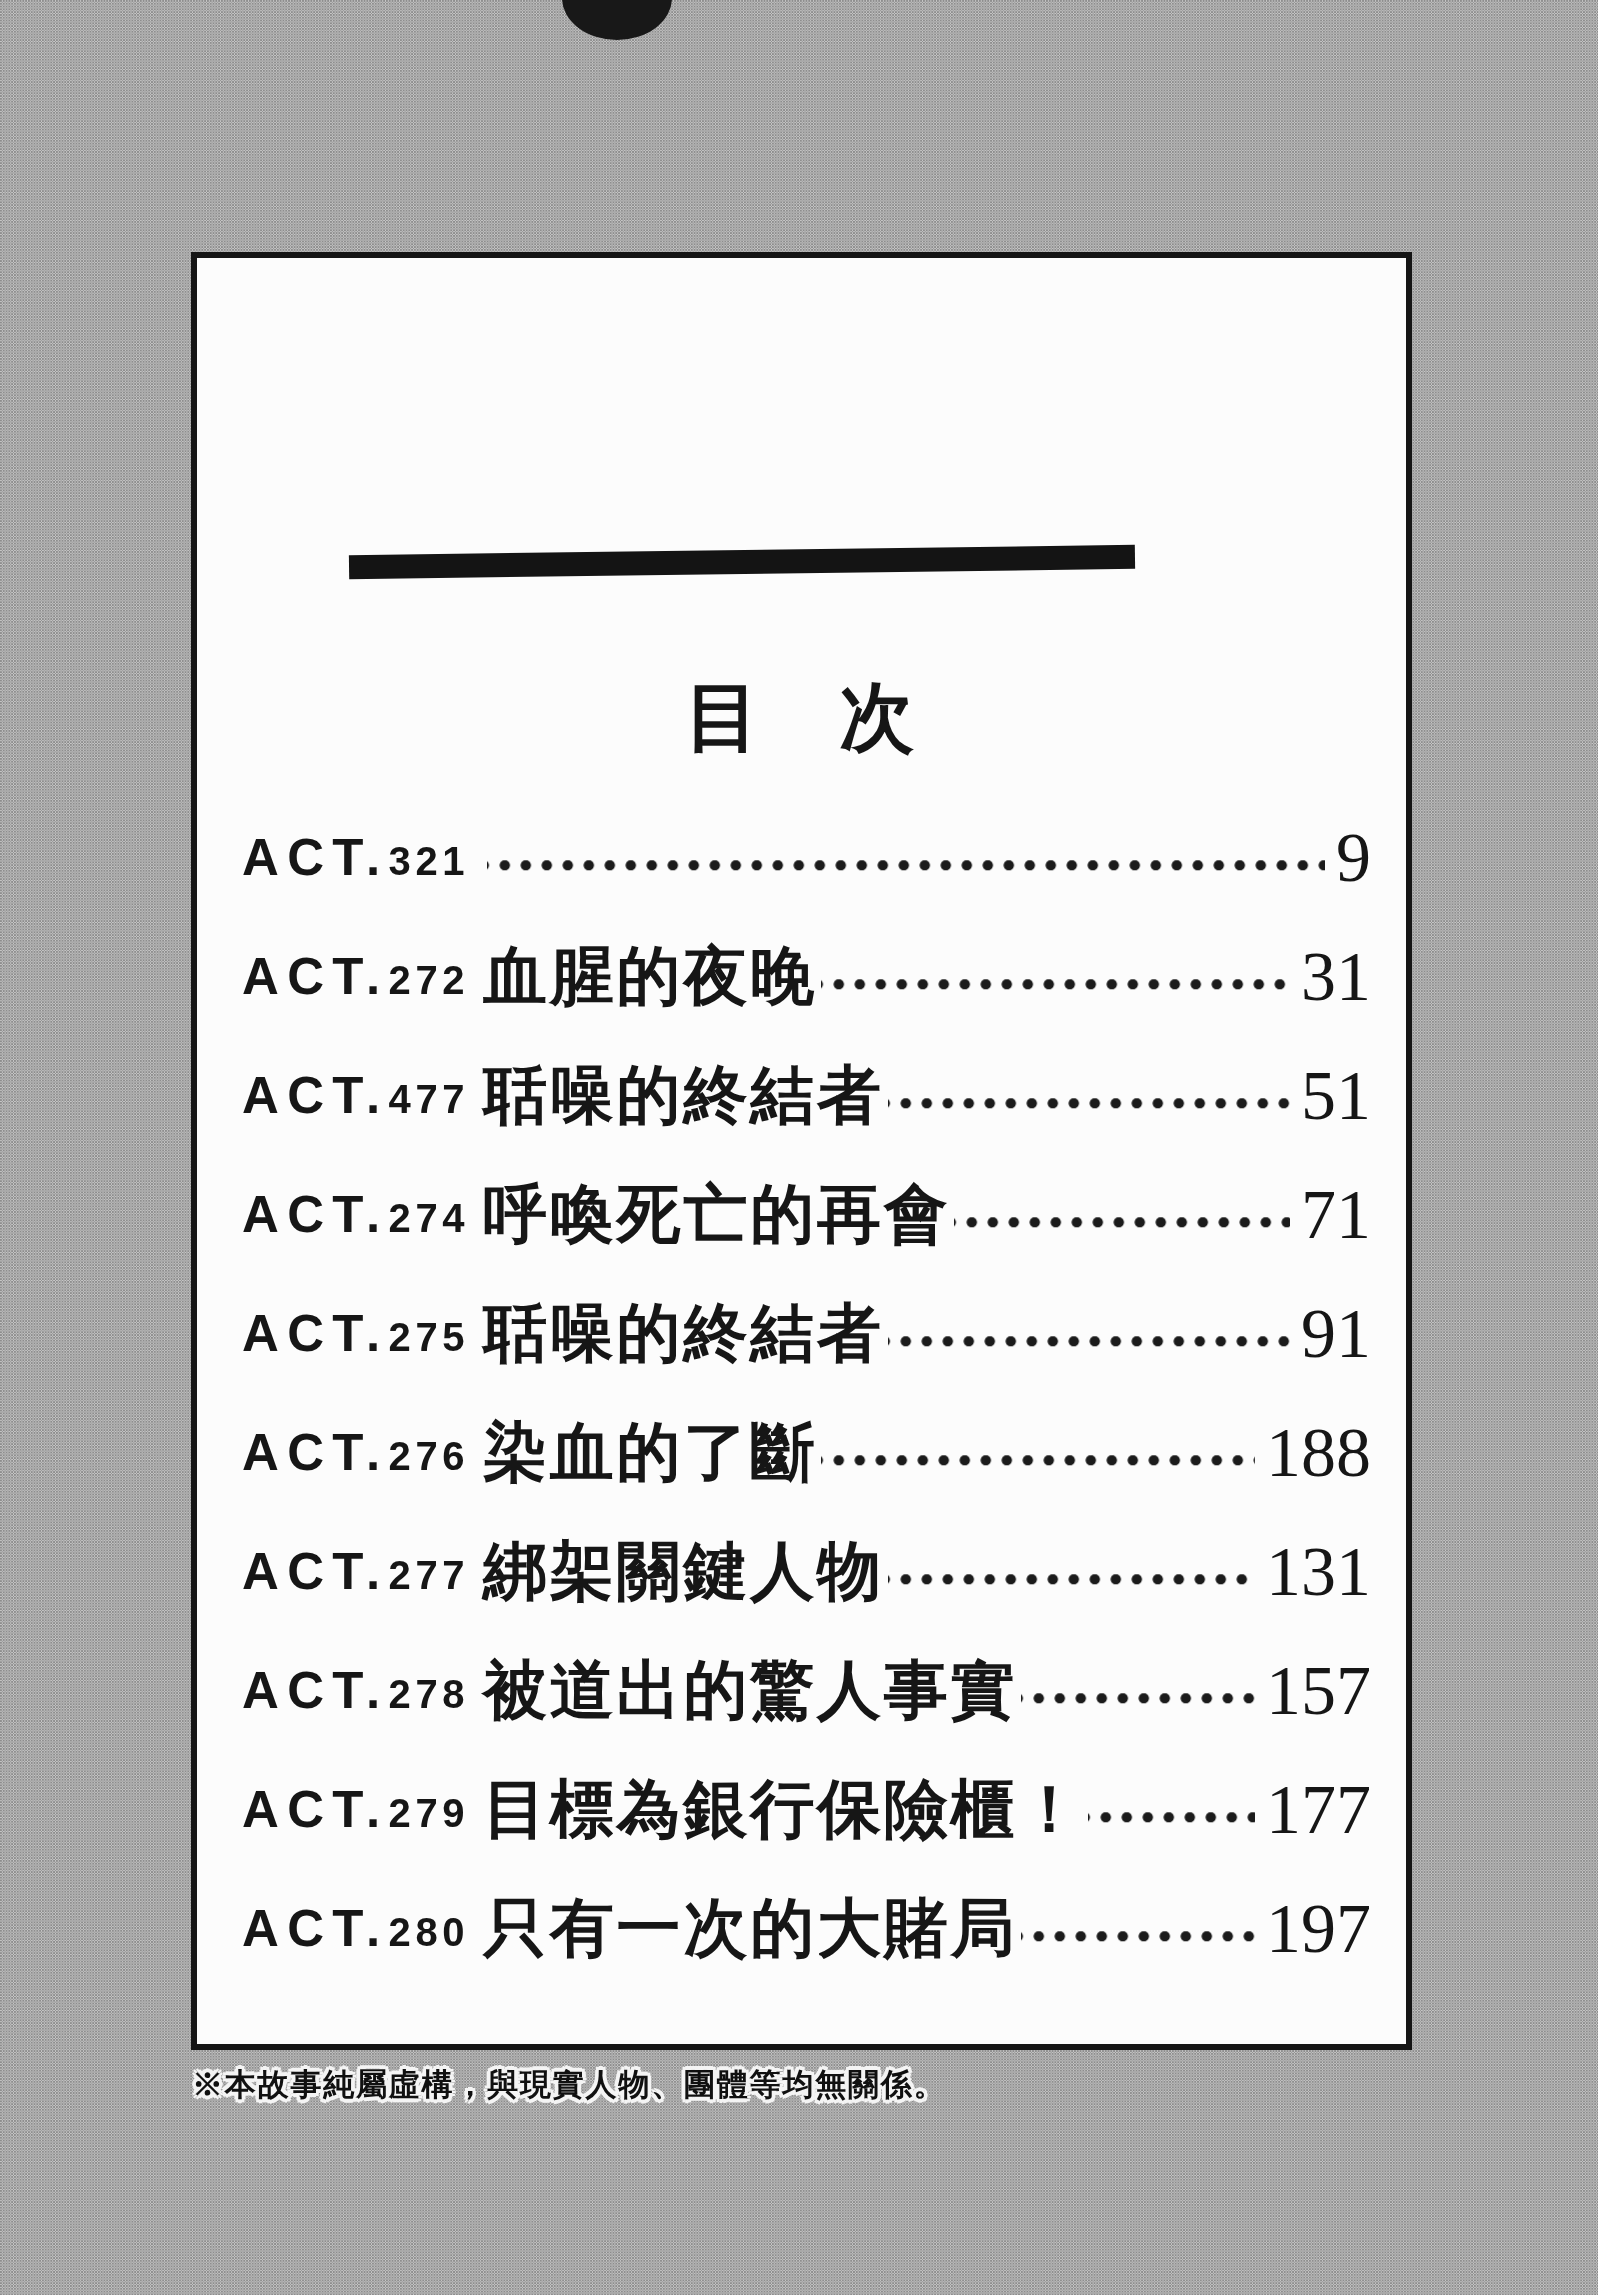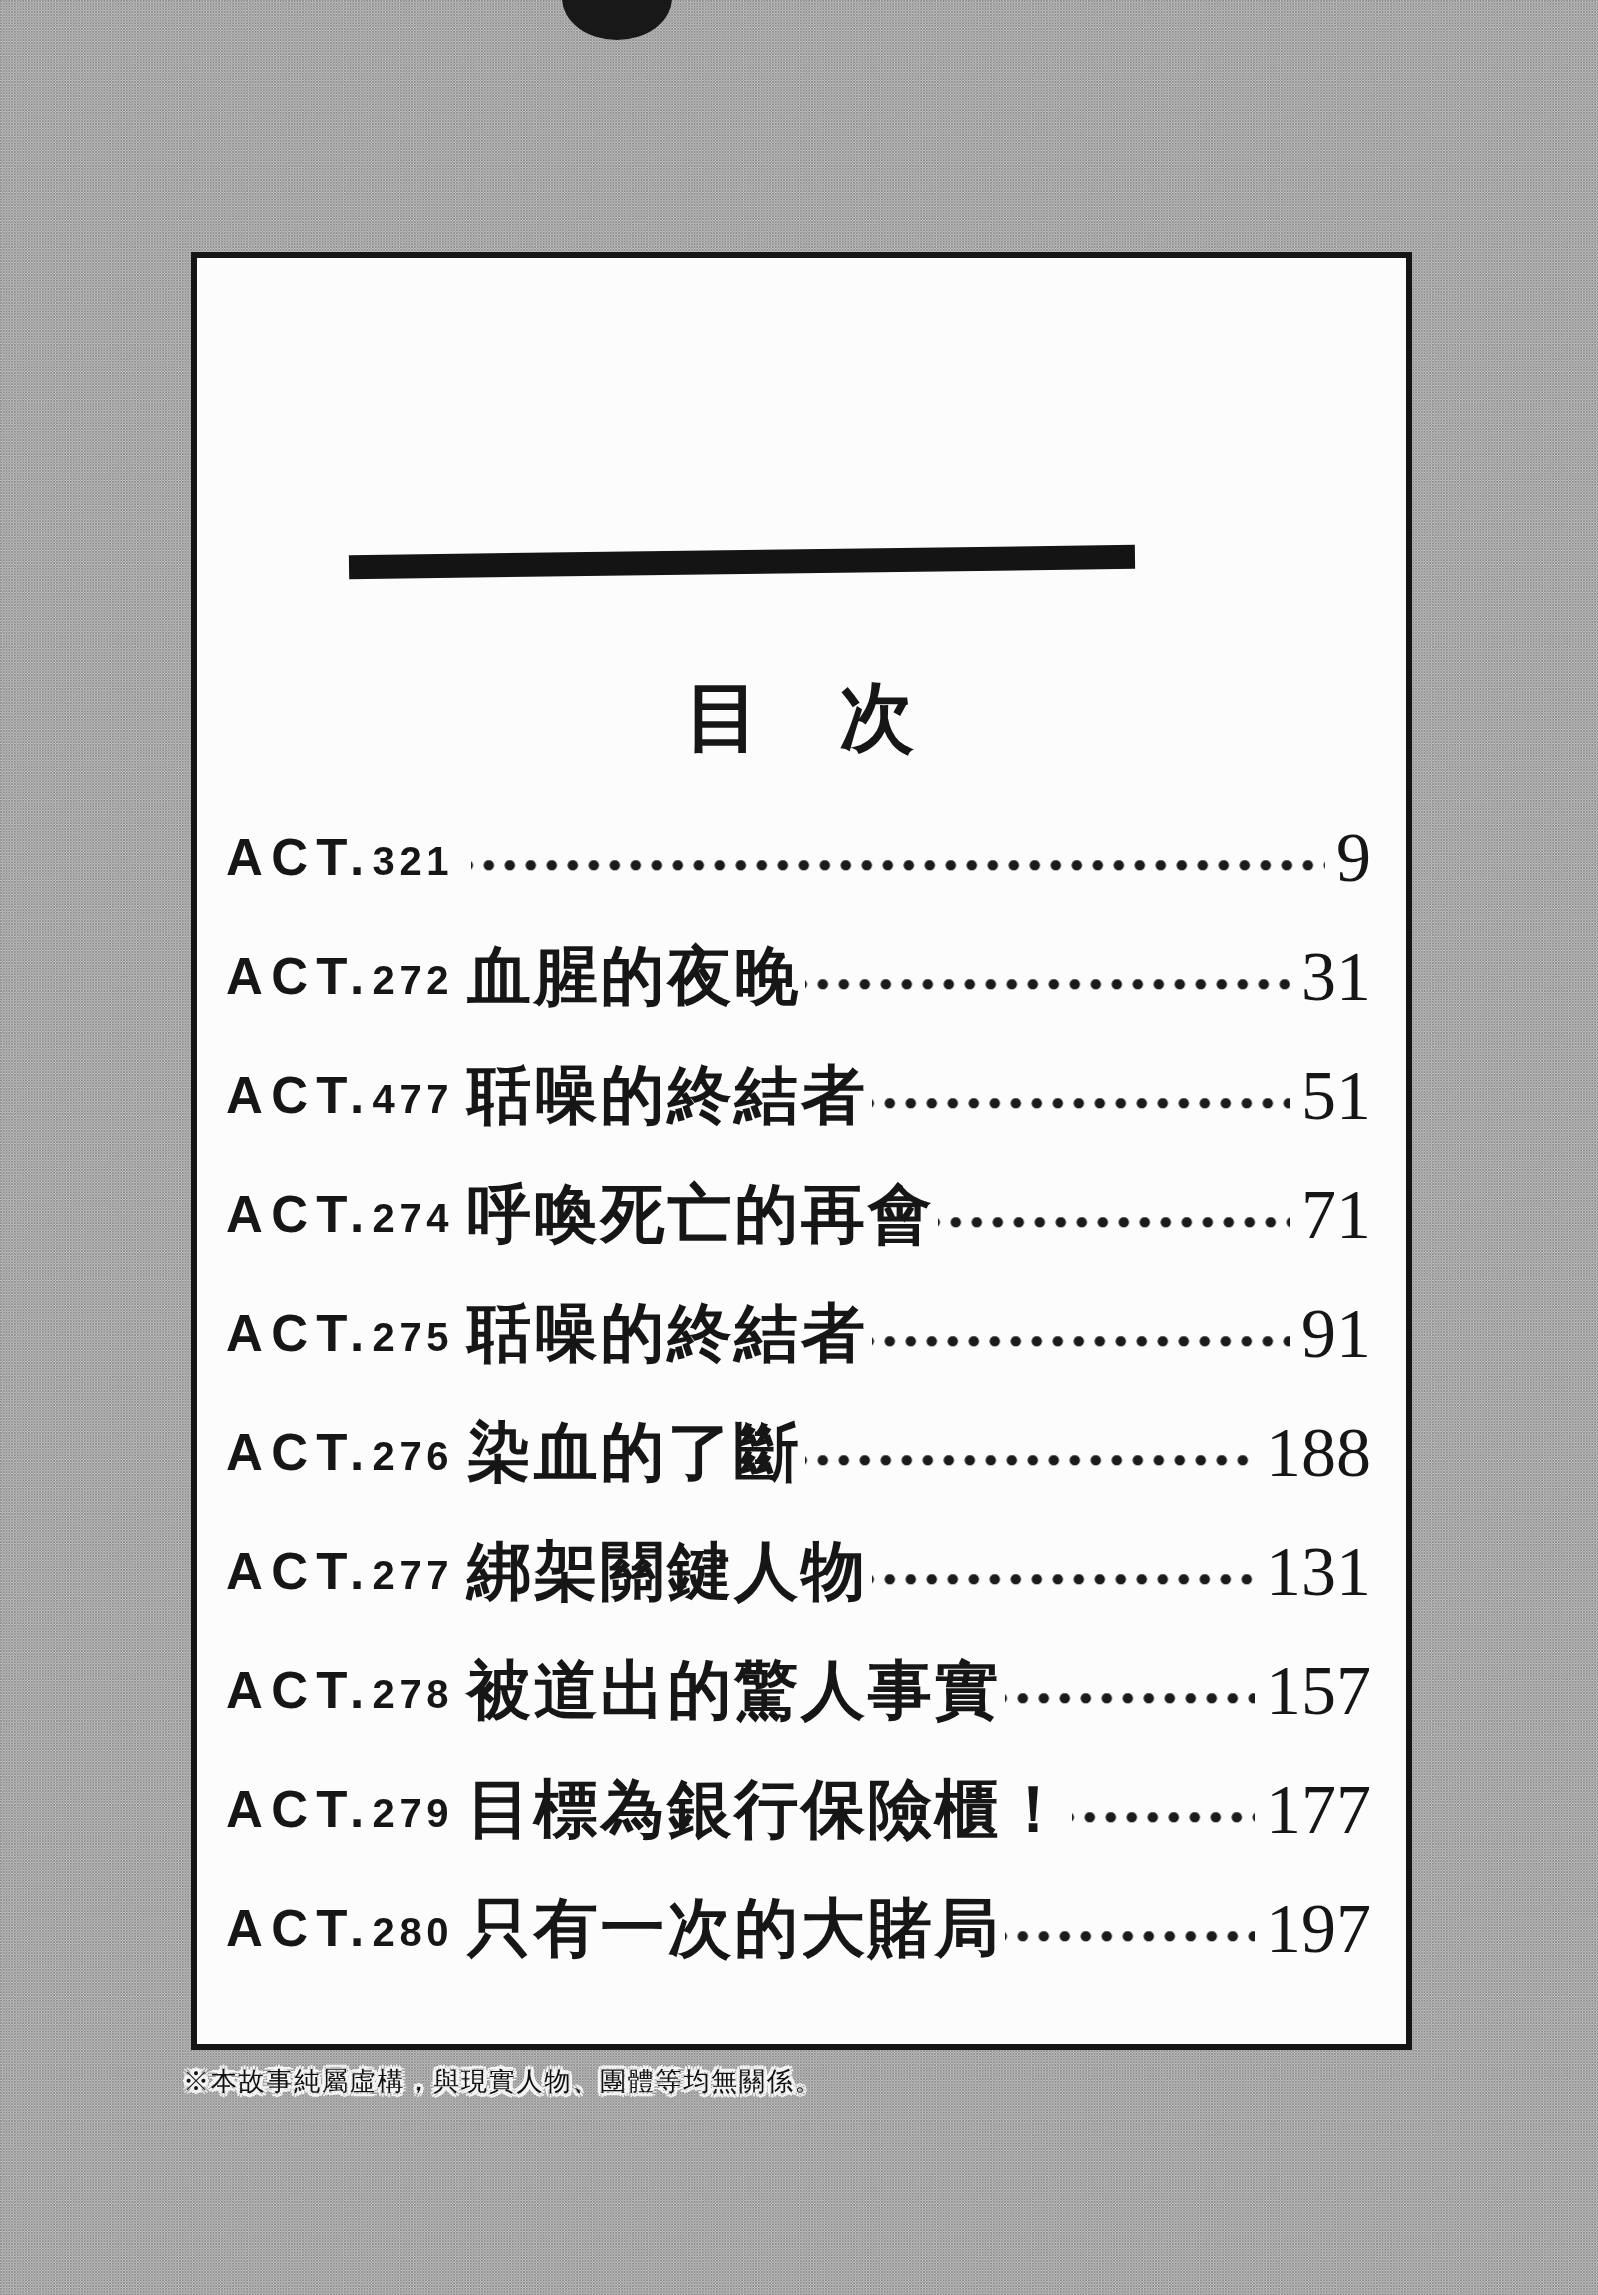--- a/index.html
+++ b/index.html
@@ -102,21 +102,21 @@
     font-size: 75px;
     font-weight: bold;
     word-spacing: 51px;
     letter-spacing: 3.7px;
     font-family: "Liberation Sans", "DejaVu Sans", sans-serif;
   }
 
   .toc-list {
     position: absolute;
     top: 540px;
-    left: 29px;
+    left: 45px;
     right: 35px;
   }
 
   .toc-row {
     height: 119px;
     display: flex;
     align-items: center;
   }
 
   .act-label {
@@ -162,24 +162,24 @@
   .page-num {
     flex: none;
     margin-left: 11px;
     font-family: "Liberation Serif", "DejaVu Serif", serif;
     font-size: 70px;
     line-height: 1;
   }
 
   .footer-note {
     position: absolute;
-    left: 183px;
+    left: 192px;
     top: 2064px;
-    font-size: 26px;
-    font-weight: normal;
+    font-size: 31px;
+    font-weight: bold;
     letter-spacing: 1.8px;
     color: #101010;
     white-space: nowrap;
     text-shadow:
       -2.8px -2.8px 0 #f4f4f4,  2.8px -2.8px 0 #f4f4f4,
       -2.8px  2.8px 0 #f4f4f4,  2.8px  2.8px 0 #f4f4f4,
        0   -3.7px 0 #f4f4f4,  0    3.7px 0 #f4f4f4,
       -3.7px  0   0 #f4f4f4,  3.7px  0   0 #f4f4f4;
   }
 </style>

